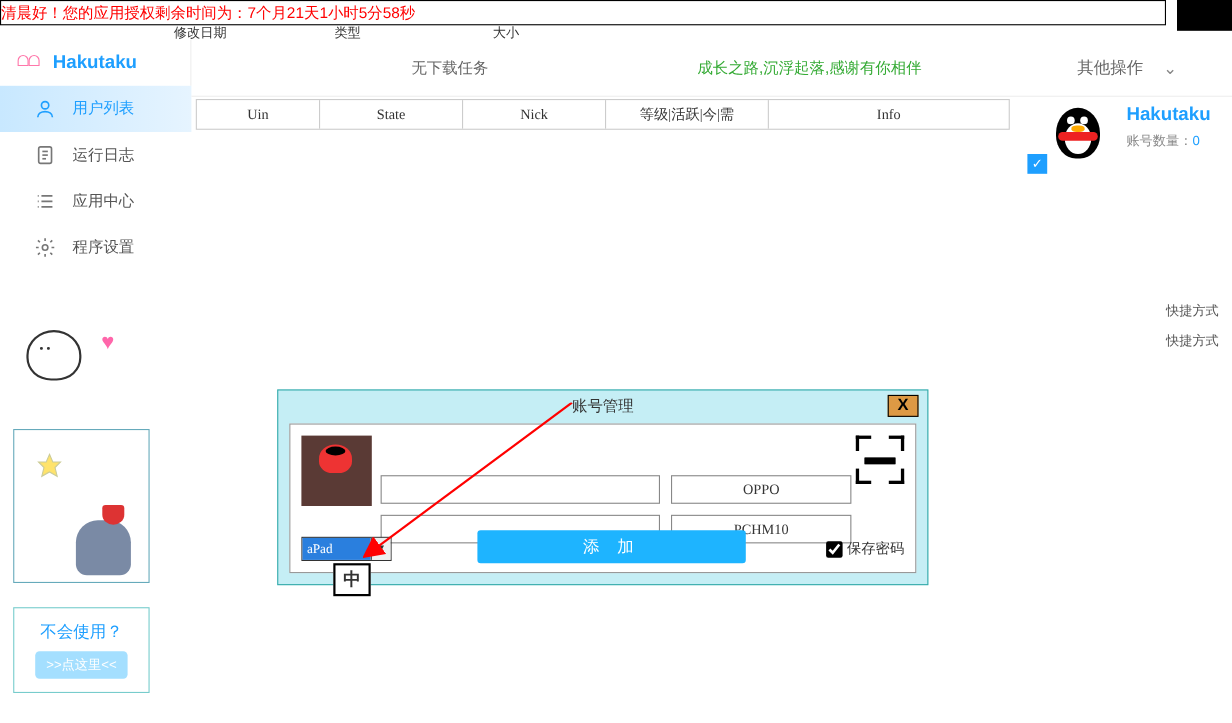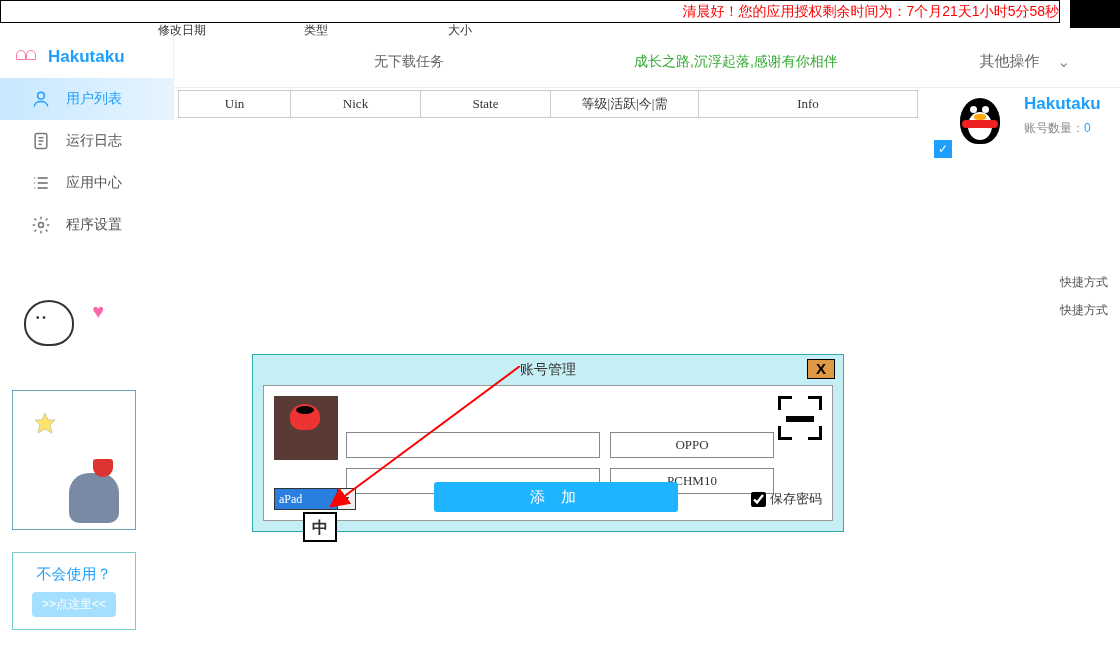--- a/index.html
+++ b/index.html
@@ -1,18 +1,18 @@
 <!DOCTYPE html>
 <html><head>
 <meta charset="utf-8">
 <style>
 * { box-sizing: border-box; margin: 0; padding: 0; }
 body { font-family: "Microsoft YaHei", SimSun, sans-serif; font-size: 13px; color: #333; background: #fff; width: 1120px; height: 657px; position: relative; overflow: hidden; }
 
-.top-banner { position: absolute; top: 0; left: 0; right: 60px; height: 23px; border: 1px solid #000; background: #fff; text-align: right; color: #f00; font-size: 14px; line-height: 21px; }
+.top-banner { position: absolute; top: 0; left: 0; right: 60px; height: 23px; border: 1px solid #000; background: #fff; text-align: left; color: #f00; font-size: 14px; line-height: 21px; }
 .top-right-bar { position: absolute; top: 0; right: 0; width: 50px; height: 28px; background: #000; }
 
 .col-headers-small { position: absolute; top: 22px; left: 0; right: 40px; height: 14px; font-family: Liberation Sans, sans-serif; font-size: 12px; }
 .col-headers-small span { position: absolute; }
 
 .sidebar { position: absolute; top: 36px; left: 0; width: 174px; background: #fff; }
 .brand-row { display: flex; align-items: center; height: 42px; padding-left: 16px; border-right: 1px solid #eee; }
 .brand-icon { width: 20px; height: 14px; margin-right: 12px; position: relative; }
 .brand-icon::before, .brand-icon::after { content: ''; position: absolute; width: 8px; height: 8px; border: 1.5px solid #f7a; border-radius: 50% 50% 0 0; }
 .brand-icon::before { left: 0; }
@@ -176,22 +176,22 @@
   <span class="mh-center">无下载任务</span>
   <span class="mh-green">成长之路,沉浮起落,感谢有你相伴</span>
   <span class="mh-ops">
     <span>其他操作</span>
     <span class="chev">⌄</span>
   </span>
 </div>
 
 <div class="table-head">
   <div class="th-cell" style="width:112px">Uin</div>
+  <div class="th-cell" style="width:130px">State</div>
   <div class="th-cell" style="width:130px">Nick</div>
-  <div class="th-cell" style="width:130px">State</div>
   <div class="th-cell" style="width:148px">等级|活跃|今|需</div>
   <div class="th-cell" style="width:218px;border-right:none">Info</div>
 </div>
 
 <div class="right-panel">
   <div class="penguin-wrap">
     <div class="penguin">
       <div class="p-body"></div>
         <div class="p-belly"></div>
       <div class="p-eye l"></div>

